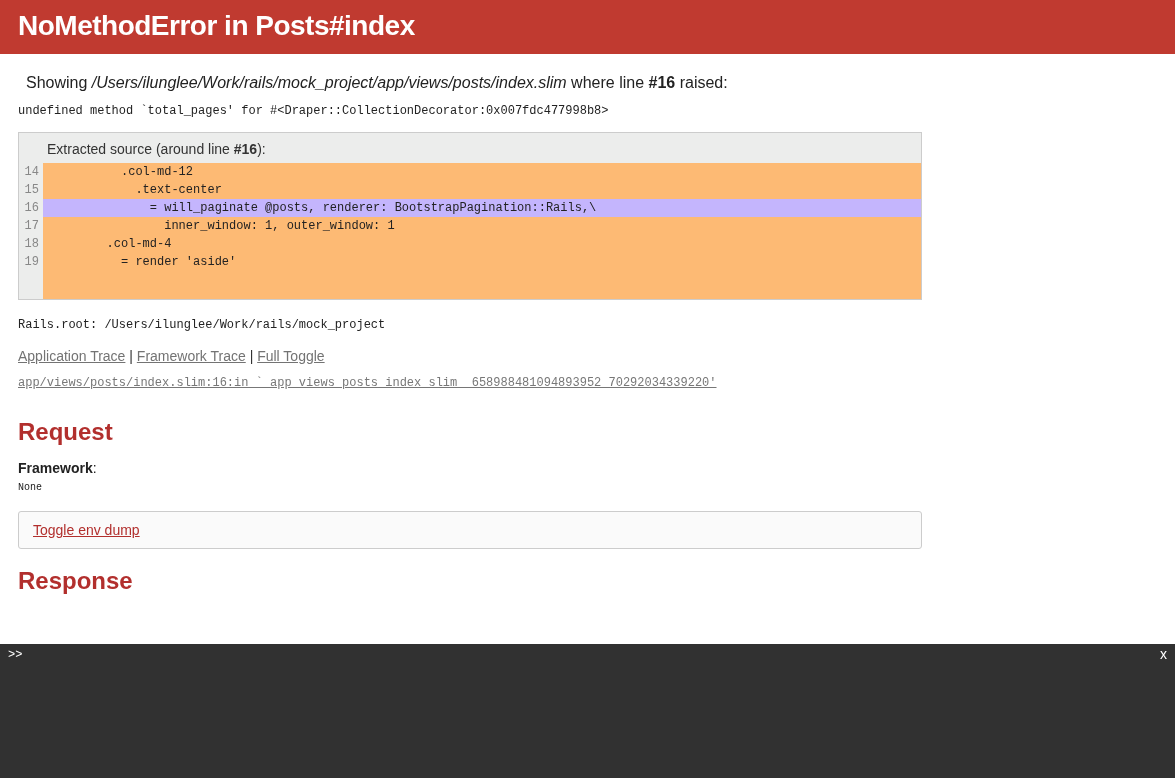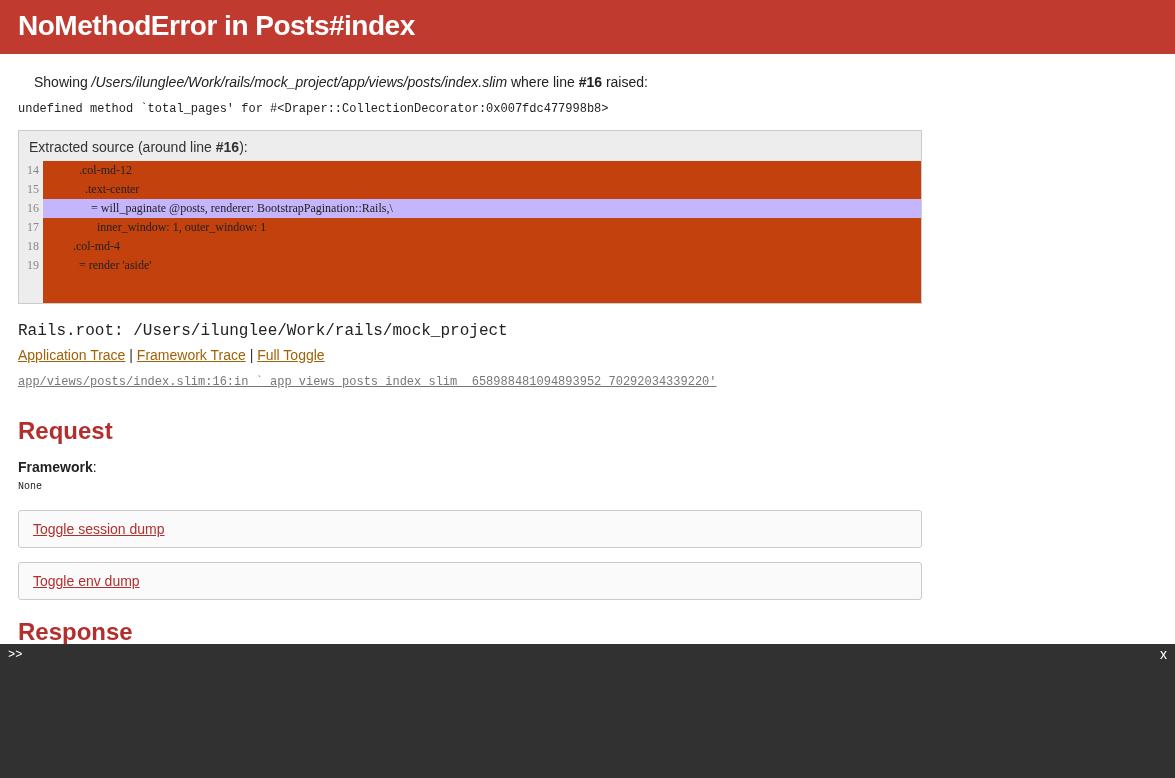--- a/index.html
+++ b/index.html
@@ -20,81 +20,81 @@
     margin: 0;
     font-size: 28px;
     font-weight: 700;
     letter-spacing: -0.5px;
   }
   .content {
     padding: 14px 18px 0 18px;
     max-width: 940px;
   }
   .showing-line {
-    margin: 6px 0 12px 16px;
-    font-size: 14px;
+    margin: 6px 0 12px 8px;
+    font-size: 16px;
   }
   .showing-line i { font-style: italic; }
   .showing-line b.linenum { font-weight: 700; }
   pre.exc-msg {
     font-family: Menlo, Monaco, Consolas, "Courier New", monospace;
     font-size: 12px;
     margin: 0 0 14px 0;
     white-space: pre-wrap;
   }
   .extracted-box {
     border: 1px solid #ccc;
     background: #ecedec;
     margin: 0 0 18px 0;
   }
   .extracted-title {
-    padding: 8px 10px 6px 10px;
+    padding: 8px 10px 6px 28px;
     font-size: 14px;
     color: #333;
   }
   .extracted-title b { font-weight: 700; }
   .src-table {
     border-collapse: collapse;
     width: 100%;
-    font-family: Liberation Serif, serif;
+    font-family: Liberation Mono, monospace;
     font-size: 12px;
     table-layout: fixed;
   }
   .src-table td.lineno {
     width: 24px;
     background: #ecedec;
     color: #888;
     text-align: right;
     padding: 2px 4px;
     vertical-align: top;
     user-select: none;
   }
   .src-table td.srcline {
-    background: #c2410c;
+    background: #fdba74;
     padding: 2px 6px;
     white-space: pre;
     vertical-align: top;
   }
   .src-table tr.hl td.srcline {
     background: #c4b5fd;
   }
   .src-table tr.blank td.srcline {
     height: 28px;
   }
   pre.rails-root {
     font-family: Menlo, Monaco, Consolas, "Courier New", monospace;
-    font-size: 16px;
-    margin: 0 0 7px 0;
+    font-size: 12px;
+    margin: 0 0 16px 0;
   }
   .trace-links {
     margin: 0 0 12px 0;
     font-size: 14px;
   }
   .trace-links a {
-    color: #a16207;
+    color: #737373;
     text-decoration: underline;
   }
   .trace-links span.sep { color: #333; }
   pre.trace-line {
     font-family: Menlo, Monaco, Consolas, "Courier New", monospace;
     font-size: 12px;
     color: #777;
     text-decoration: underline;
     margin: 0 0 28px 0;
     white-space: pre-wrap;
@@ -214,23 +214,20 @@
 
   <pre class="trace-line">app/views/posts/index.slim:16:in `_app_views_posts_index_slim__658988481094893952_70292034339220'</pre>
 
   <h2 class="section">Request</h2>
 
   <div>
     <span class="params-label">Framework</span><span>:</span>
   </div>
   <pre class="params-val">None</pre>
 
-  <div class="toggle-box">
-    <a href="#">Toggle session dump</a>
-  </div>
 
   <div class="toggle-box">
     <a href="#">Toggle env dump</a>
   </div>
 
   <h2 class="section">Response</h2>
 
   <div class="spacer-bottom"></div>
 </div>
 

